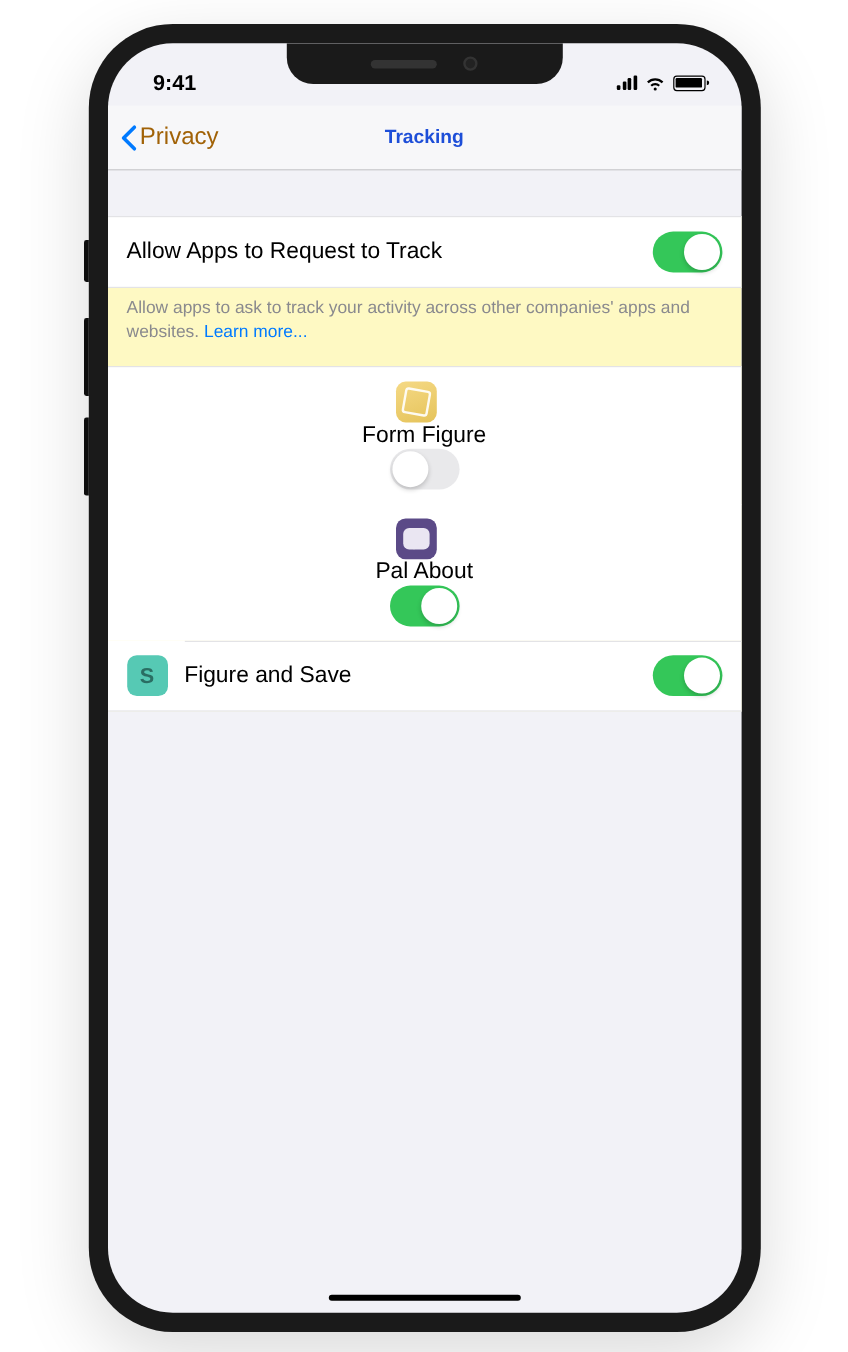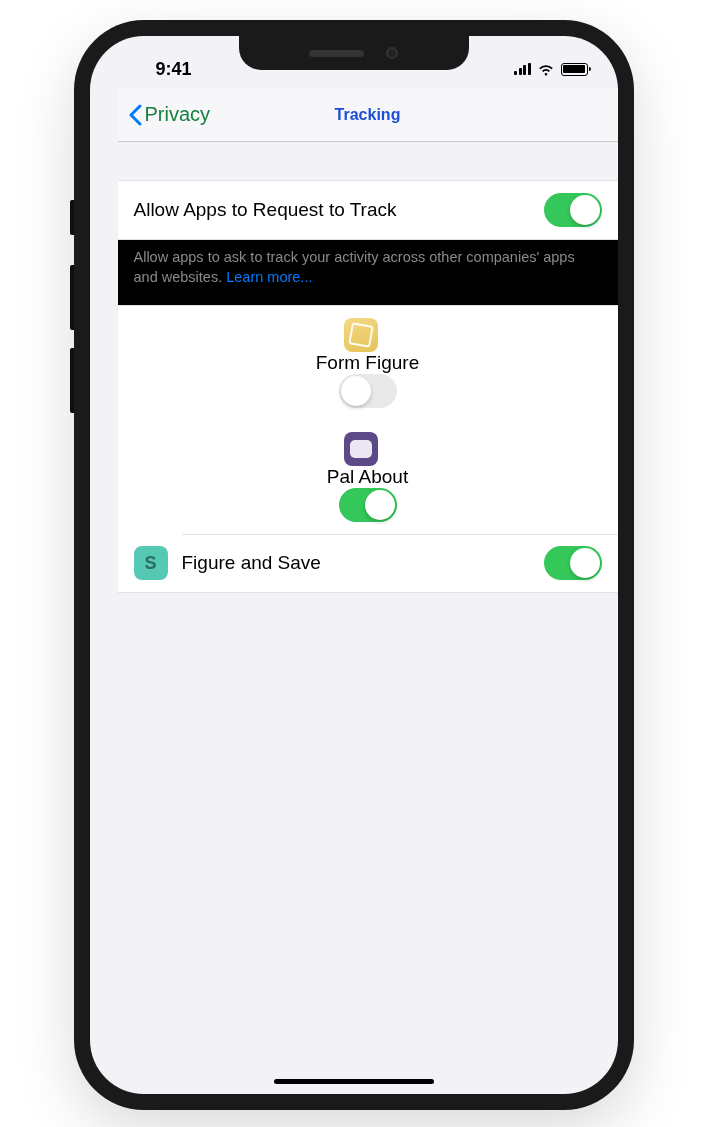--- a/index.html
+++ b/index.html
@@ -33,21 +33,20 @@
     }
     .side-btn.switch { height: 35px; }
     .side-btn.vol { height: 65px; margin-bottom: 18px; }
     .screen {
       width: 100%;
       height: 100%;
       background: #f2f2f7;
       border-radius: 54px;
       overflow: hidden;
       position: relative;
-      padding-left: 28px;
     }
     .notch {
       position: absolute;
       top: 0;
       left: 50%;
       transform: translateX(-50%);
       width: 230px;
       height: 34px;
       background: #1a1a1a;
       border-radius: 0 0 22px 22px;
@@ -124,37 +123,37 @@
       height: 54px;
       background: #f7f7f9;
       border-bottom: 0.5px solid #c7c7cb;
       display: flex;
       align-items: center;
       position: relative;
     }
     .nav-back {
       display: flex;
       align-items: center;
-      color: #15803d;
+      color: #a16207;
       font-size: 20px;
       padding-left: 10px;
       cursor: pointer;
       gap: 3px;
     }
     .nav-back svg { display:block; }
     .nav-title {
       position: absolute;
       left: 50%;
       transform: translateX(-50%);
       font-size: 16px;
       font-weight: 700;
       color: #1d4ed8;
     }
 
-    .content { background: #000000; margin-top: 32px; }
+    .content { background: #fef9c3; margin-top: 32px; }
 
     .group { margin-top: 38px; }
     .group.tight { margin-top: 14px; }
     .row {
       background: #fff;
       display: flex;
       align-items: center;
       padding: 12px 16px;
       min-height: 52px;
       border-top: 0.5px solid #e3e3e6;

